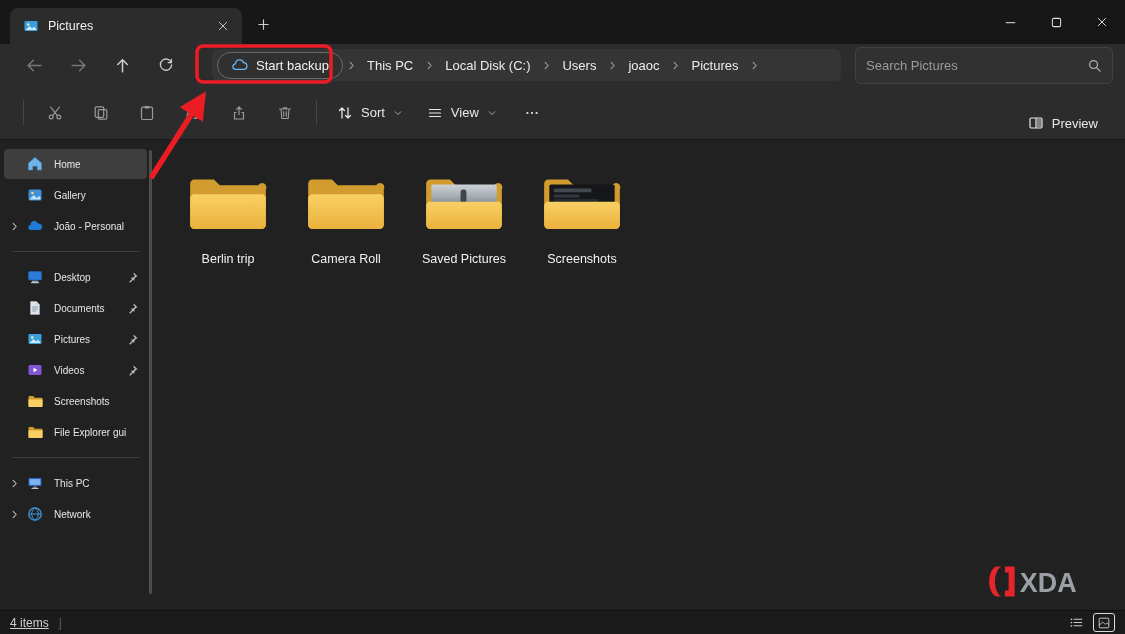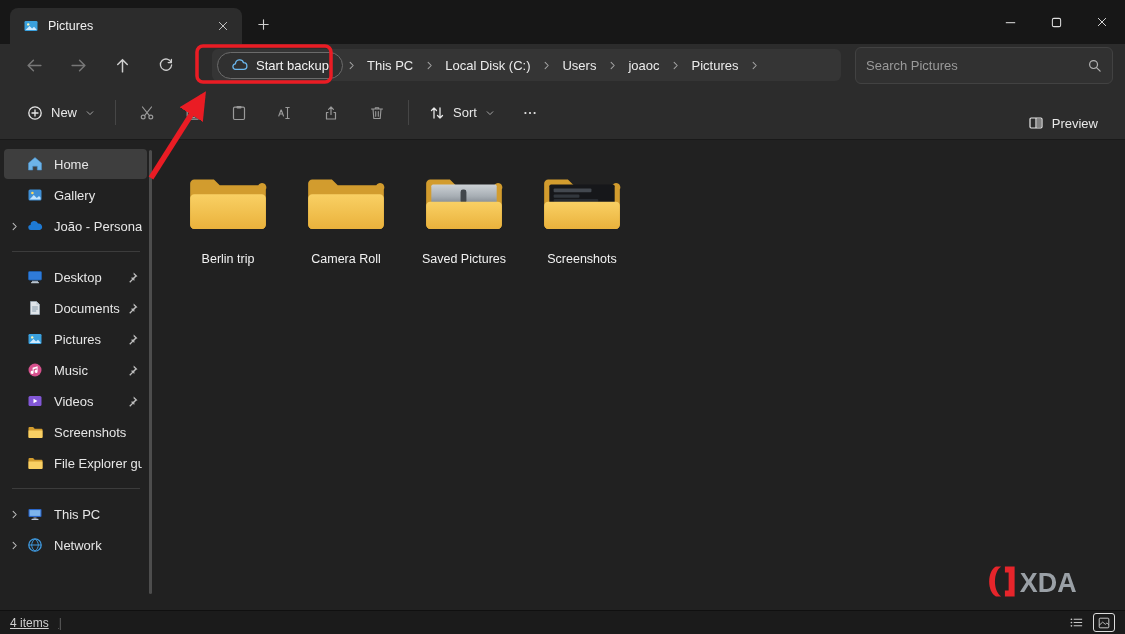--- a/index.html
+++ b/index.html
@@ -45,21 +45,21 @@
   .icon-only { width:44px; justify-content:center; padding:0; }
   .tb-actions { display:flex; gap:2px; }
   .tb-actions .tb-btn { color:#9a9a9a; }
   .tb-divider { width:1px; height:25px; background:#464646; margin:0 7px; }
   .preview { margin-left:auto;align-items:flex-end; }
 
   
   .main { height:470px; display:flex; background:#212121; position:relative; }
   .sidebar { width:152px; padding-top:8px; overflow:hidden; }
   .side-item { height:30px; margin:1px 5px 1px 4px; border-radius:4px; display:flex; align-items:center;
-               font-size:13px; color:#e6e6e6; padding-right:5px; }
+               font-size:10px; color:#e6e6e6; padding-right:5px; }
   .side-item.selected { background:#3e3e3e; }
   .chev-zone { width:21px; display:flex; justify-content:center; color:#c2c2c2; flex:0 0 auto; }
   .side-icon { width:20px; display:flex; justify-content:center; flex:0 0 auto; }
   .side-label { margin-left:9px; flex:1; white-space:nowrap; overflow:hidden; }
   .pin { width:16px; color:#bdbdbd; flex:0 0 auto; }
   .side-divider { height:1px; background:#3c3c3c; margin:10px 12px; }
   .vscroll { position:absolute; left:149px; top:10px; height:444px; width:3px; background:#4d4d4d; border-radius:2px; }
 
   .content { flex:1; padding:28px 0 0 28px; position:relative; }
   .folders { display:flex; gap:22px; }
@@ -211,34 +211,20 @@
       <span class="ic">
           <svg viewBox="0 0 16 16" width="15" height="15">
             <circle cx="7" cy="7" r="4.2" fill="none" stroke="currentColor" stroke-width="1.3"></circle>
             <path d="M10.2 10.2 14 14" fill="none" stroke="currentColor" stroke-linecap="round" stroke-linejoin="round" stroke-width="1.3"></path>
           </svg>
         </span>
     </div>
   </div>
 
   <div class="toolbar">
-    <button class="tb-btn">
-      <span class="ic">
-          <svg viewBox="0 0 16 16" width="16" height="16">
-            <circle cx="8" cy="8" r="6.2" fill="none" stroke="currentColor" stroke-width="1.3"></circle>
-            <path d="M8 5v6M5 8h6" fill="none" stroke="currentColor" stroke-linecap="round" stroke-linejoin="round" stroke-width="1.3"></path>
-          </svg>
-        </span>
-      <span>New</span>
-      <span class="ic chev">
-          <svg viewBox="0 0 16 16" width="10" height="10">
-            <path d="M3.5 6 8 10.5 12.5 6" fill="none" stroke="currentColor" stroke-linecap="round" stroke-linejoin="round" stroke-width="1.5"></path>
-          </svg>
-        </span>
-    </button>
     <div class="tb-divider"></div>
     <div class="tb-actions">
         <button class="tb-btn icon-only ic">
           <svg viewBox="0 0 16 16" width="16" height="16">
             <circle cx="4.2" cy="12" r="1.9" fill="none" stroke="currentColor" stroke-width="1.2"></circle>
             <circle cx="11.8" cy="12" r="1.9" fill="none" stroke="currentColor" stroke-width="1.2"></circle>
             <path d="M5.6 10.7 12.5 2M10.4 10.7 3.5 2" fill="none" stroke="currentColor" stroke-linecap="round" stroke-linejoin="round" stroke-width="1.2"></path>
           </svg>
         </button>
         <button class="tb-btn icon-only ic">
@@ -272,20 +258,33 @@
         </button>
       </div>
     <div class="tb-divider"></div>
     <button class="tb-btn">
       <span class="ic">
           <svg viewBox="0 0 16 16" width="16" height="16">
             <path d="M5 13V3M5 3 2.5 5.5M5 3l2.5 2.5M11 3v10M11 13l-2.5-2.5M11 13l2.5-2.5" fill="none" stroke="currentColor" stroke-linecap="round" stroke-linejoin="round" stroke-width="1.3"></path>
           </svg>
         </span>
       <span>Sort</span>
+      <span class="ic chev">
+          <svg viewBox="0 0 16 16" width="10" height="10">
+            <path d="M3.5 6 8 10.5 12.5 6" fill="none" stroke="currentColor" stroke-linecap="round" stroke-linejoin="round" stroke-width="1.5"></path>
+          </svg>
+        </span>
+    </button>
+    <button class="tb-btn">
+      <span class="ic">
+          <svg viewBox="0 0 16 16" width="16" height="16">
+            <path d="M2.5 4.5h11M2.5 8h11M2.5 11.5h11" fill="none" stroke="currentColor" stroke-linecap="round" stroke-linejoin="round" stroke-width="1.2"></path>
+          </svg>
+        </span>
+      <span>View</span>
       <span class="ic chev">
           <svg viewBox="0 0 16 16" width="10" height="10">
             <path d="M3.5 6 8 10.5 12.5 6" fill="none" stroke="currentColor" stroke-linecap="round" stroke-linejoin="round" stroke-width="1.5"></path>
           </svg>
         </span>
     </button>
     <button class="tb-btn icon-only ic">
         <svg viewBox="0 0 16 16" width="16" height="16">
           <circle cx="3.4" cy="8" r="1.1" fill="currentColor"></circle>
           <circle cx="8" cy="8" r="1.1" fill="currentColor"></circle>
@@ -375,35 +374,20 @@
         <div class="side-item">
           <span class="chev-zone ic"></span>
           <span class="side-icon ic">
             <svg viewBox="0 0 16 16" width="16" height="16">
               <rect x="1.5" y="3" width="13" height="10" rx="1.2" fill="#3aa0dd"></rect>
               <circle cx="5.2" cy="6.4" r="1.2" fill="#fff3b0"></circle>
               <path d="M2.5 12 6.5 8l2.6 2.6L11 8.8l2.5 2.7v.5H2.5z" fill="#cfeaff"></path>
             </svg>
           </span>
           <span class="side-label">Pictures</span>
-          <span class="pin ic">
-            <svg viewBox="0 0 16 16" width="13" height="13">
-              <path d="M9.4 1.8 14.2 6.6 12.6 7.1 10.4 9.3 10.2 12.4 8.7 10.9 5.2 14.4 4 13.2 7.5 9.7 6 8.2 9.1 8 11.3 5.8 9.4 4.2z" fill="currentColor"></path>
-            </svg>
-          </span>
-        </div>
-        <div class="side-item">
-          <span class="chev-zone ic"></span>
-          <span class="side-icon ic">
-            <svg viewBox="0 0 16 16" width="16" height="16">
-              <circle cx="8" cy="8" r="6.5" fill="#d6518d"></circle>
-              <path d="M10.6 4.2v5.2a1.5 1.5 0 1 1-1-1.4V6.3l-3 .9v3.2a1.5 1.5 0 1 1-1-1.4V5.8z" fill="#fff"></path>
-            </svg>
-          </span>
-          <span class="side-label">Music</span>
           <span class="pin ic">
             <svg viewBox="0 0 16 16" width="13" height="13">
               <path d="M9.4 1.8 14.2 6.6 12.6 7.1 10.4 9.3 10.2 12.4 8.7 10.9 5.2 14.4 4 13.2 7.5 9.7 6 8.2 9.1 8 11.3 5.8 9.4 4.2z" fill="currentColor"></path>
             </svg>
           </span>
         </div>
         <div class="side-item">
           <span class="chev-zone ic"></span>
           <span class="side-icon ic">
             <svg viewBox="0 0 16 16" width="16" height="16">

